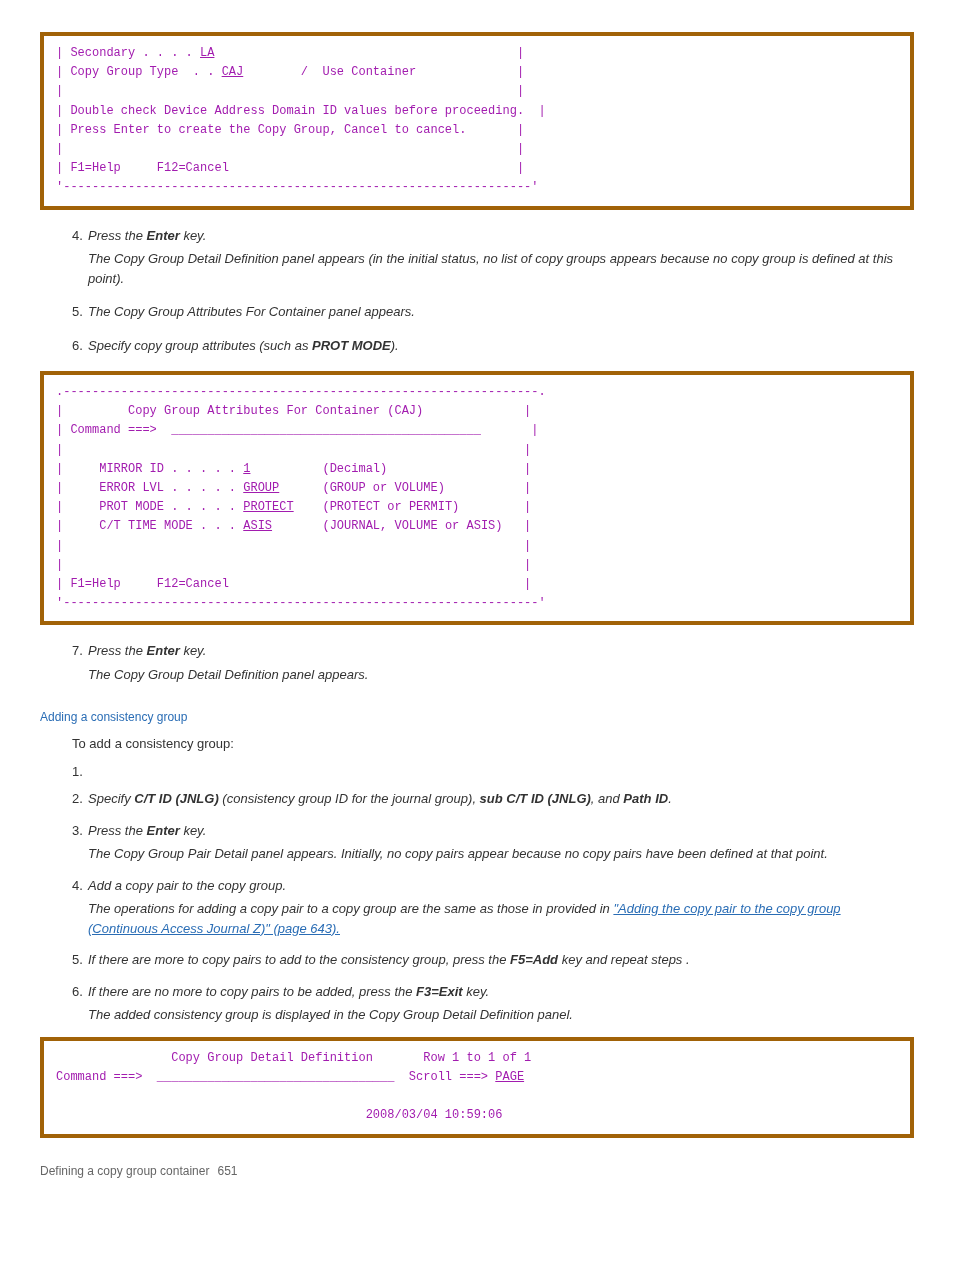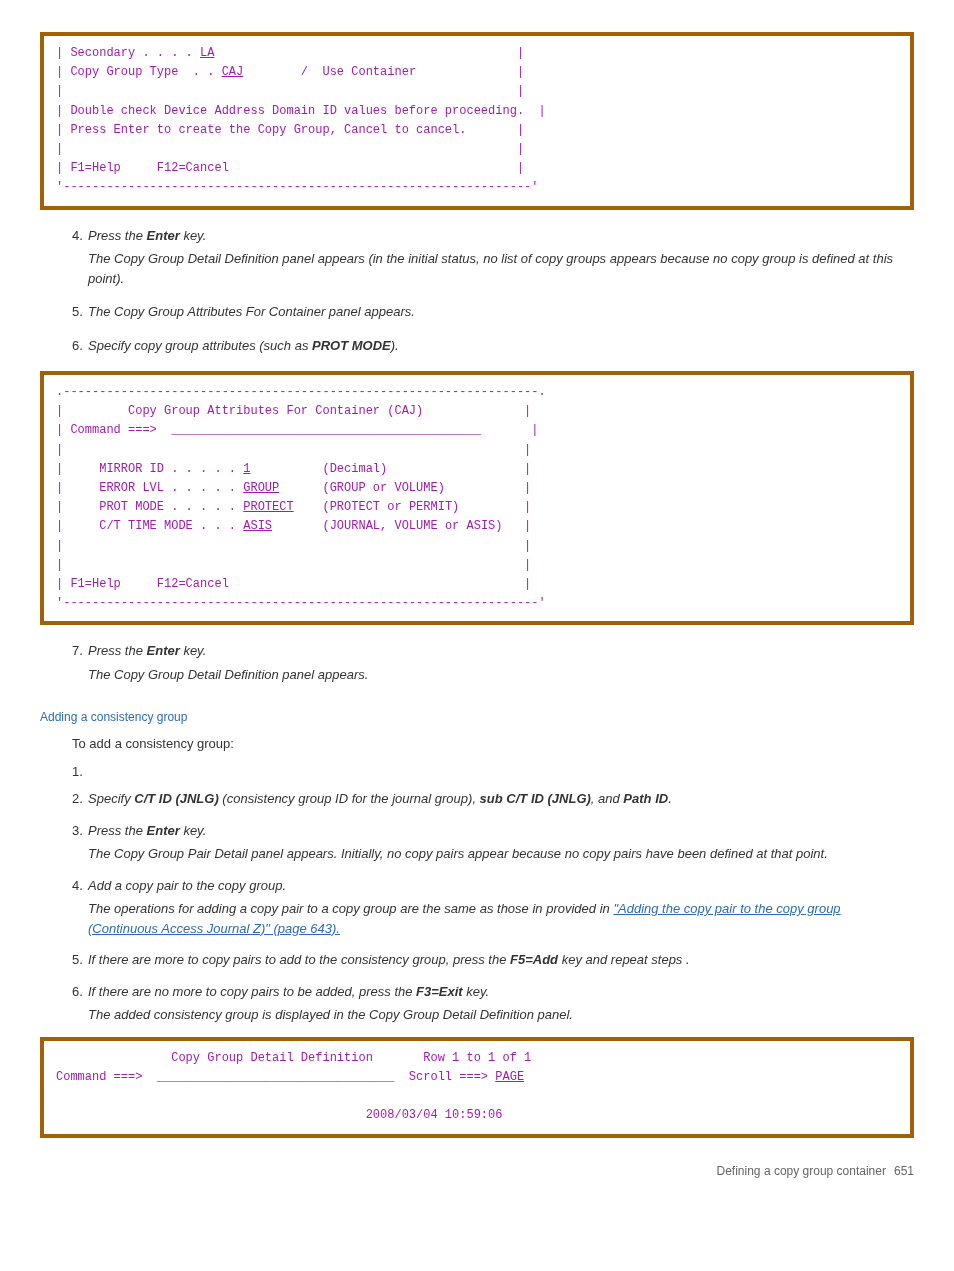--- a/index.html
+++ b/index.html
@@ -50,21 +50,21 @@
     b { font-weight: bold; }
     .indent {
       padding-left: 32px;
     }
     .link-blue {
       color: #2a6db5;
       text-decoration: underline;
     }
     .page-footer {
       display: flex;
-      justify-content: flex-end;
+      justify-content: flex-start;
       margin-top: 24px;
       font-size: 12px;
       color: #666;
     }
     .pre-content {
       font-family: 'Courier New', Courier, monospace;
       font-size: 12px;
       white-space: pre;
     }
   </style>

